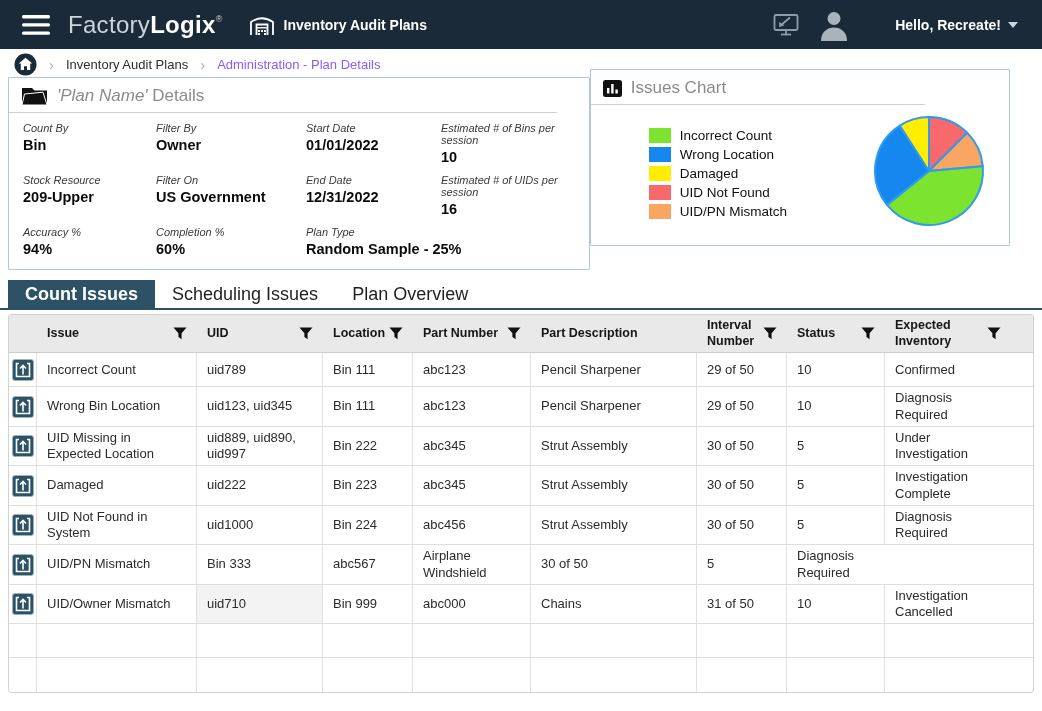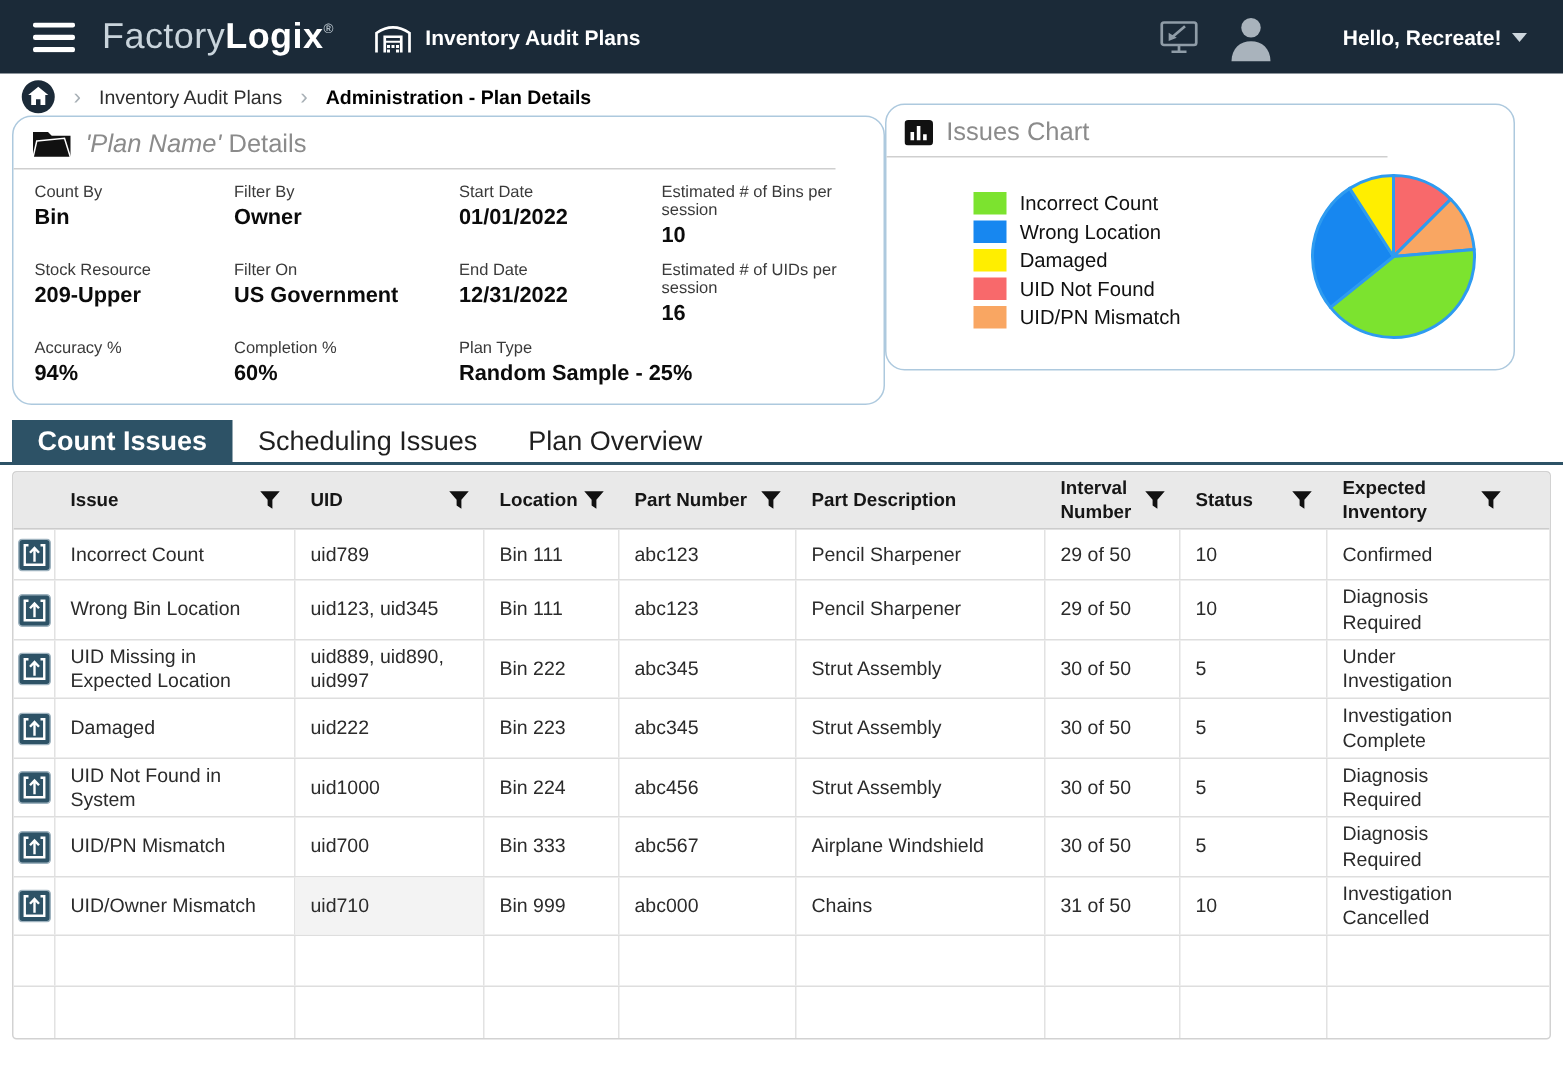--- a/index.html
+++ b/index.html
@@ -18,33 +18,33 @@
   .nav-spacer{flex:1;}
   .nav-right{display:flex;align-items:center;gap:16px;}
   .iconbtn{background:none;border:none;padding:2px;cursor:pointer;display:flex;}
   .user-menu{display:flex;align-items:center;gap:7px;background:none;border:none;cursor:pointer;color:#fff;font-size:14px;font-weight:700;font-family:inherit;margin-left:22px;}
   .caret{width:0;height:0;border-left:5px solid transparent;border-right:5px solid transparent;border-top:6px solid #cdd6dd;}
   
   .breadcrumb{height:30px;display:flex;align-items:center;gap:12px;padding:0 14px;font-size:13px;color:#2e2e2e;}
   .home-btn{background:none;border:none;padding:0;cursor:pointer;display:flex;}
   .bc-sep{color:#a8b0b6;font-size:15px;font-weight:400;}
   .bc-link{cursor:pointer;}
-  .bc-current{font-weight:700;color:#000000;}
+  .bc-current{font-weight:400;color:#8b5cf6;}
   
   .panels{display:flex;align-items:flex-start;margin-top:-10px;padding:0 32px 0 8px;box-sizing:border-box;width:100%;}
-  .panel{background:#fff;border:1px solid #adc9de;border-radius:13px;box-sizing:border-box;}
+  .panel{background:#fff;border:1px solid #adc9de;border-radius:1px;box-sizing:border-box;}
   .panel-left{width:587px;margin-top:8px;min-height:152px;}
   .panel-right{width:424px;margin-left:auto;min-height:160px;}
   .panel-hd{display:flex;align-items:center;gap:9px;padding:8px 12px 6px 12px;border-bottom:1px solid #cfcfcf;}
   .panel-left .panel-hd{margin-right:32px;}
   .panel-right .panel-hd{margin-right:84px;}
   .panel-title{font-size:17px;color:#8b8b8b;}
   .panel-title .em{font-style:italic;}
   .fields{display:grid;grid-template-columns:133px 150px 135px 1fr;padding:9px 14px 12px 14px;row-gap:9px;}
-  .fld .lab{font-size:11px;color:#3a3a3a;margin-bottom:3px;}
+  .fld .lab{font-size:11px;color:#3a3a3a;margin-bottom:3px;font-style:italic;}
   .fld .val{font-size:14.5px;font-weight:700;color:#0b0b0b;}
   .fields .fld:last-child{grid-column:span 2;}
   
   .chart-body{display:flex;align-items:center;padding:8px 22px 12px 58px;}
   .legend{display:flex;flex-direction:column;gap:4px;}
   .leg-item{display:flex;align-items:center;gap:9px;font-size:13.5px;color:#111;}
   .swatch{width:22px;height:15px;flex:0 0 auto;}
   .pie-wrap{margin-left:auto;}
   
   .tabbar{display:flex;margin-top:10px;padding-left:8px;border-bottom:2px solid #2d5266;}
@@ -386,21 +386,20 @@
       </div>
       <div class="trow">
         <div class="cell icon-cell">
           <svg width="22" height="22" viewBox="0 0 22 22" style="cursor: pointer;">
             <rect x="0.5" y="0.5" width="21" height="21" rx="2.5" fill="#2d5266" stroke="#9fb3bf"></rect>
             <path d="M7 4.5 H4.5 V17.5 H17.5 V4.5 H15" fill="none" stroke="#fff" stroke-width="1.6"></path>
             <path d="M11 15.5 V6.5 M8 9.5 L11 6.3 L14 9.5" fill="none" stroke="#fff" stroke-width="1.6"></path>
           </svg>
         </div>
         <div class="cell">UID/PN Mismatch</div>
-        <div class="cell">uid700</div>
         <div class="cell">Bin 333</div>
         <div class="cell">abc567</div>
         <div class="cell">Airplane Windshield</div>
         <div class="cell">30 of 50</div>
         <div class="cell">5</div>
         <div class="cell">Diagnosis Required</div>
       </div>
       <div class="trow">
         <div class="cell icon-cell">
           <svg width="22" height="22" viewBox="0 0 22 22" style="cursor: pointer;">

